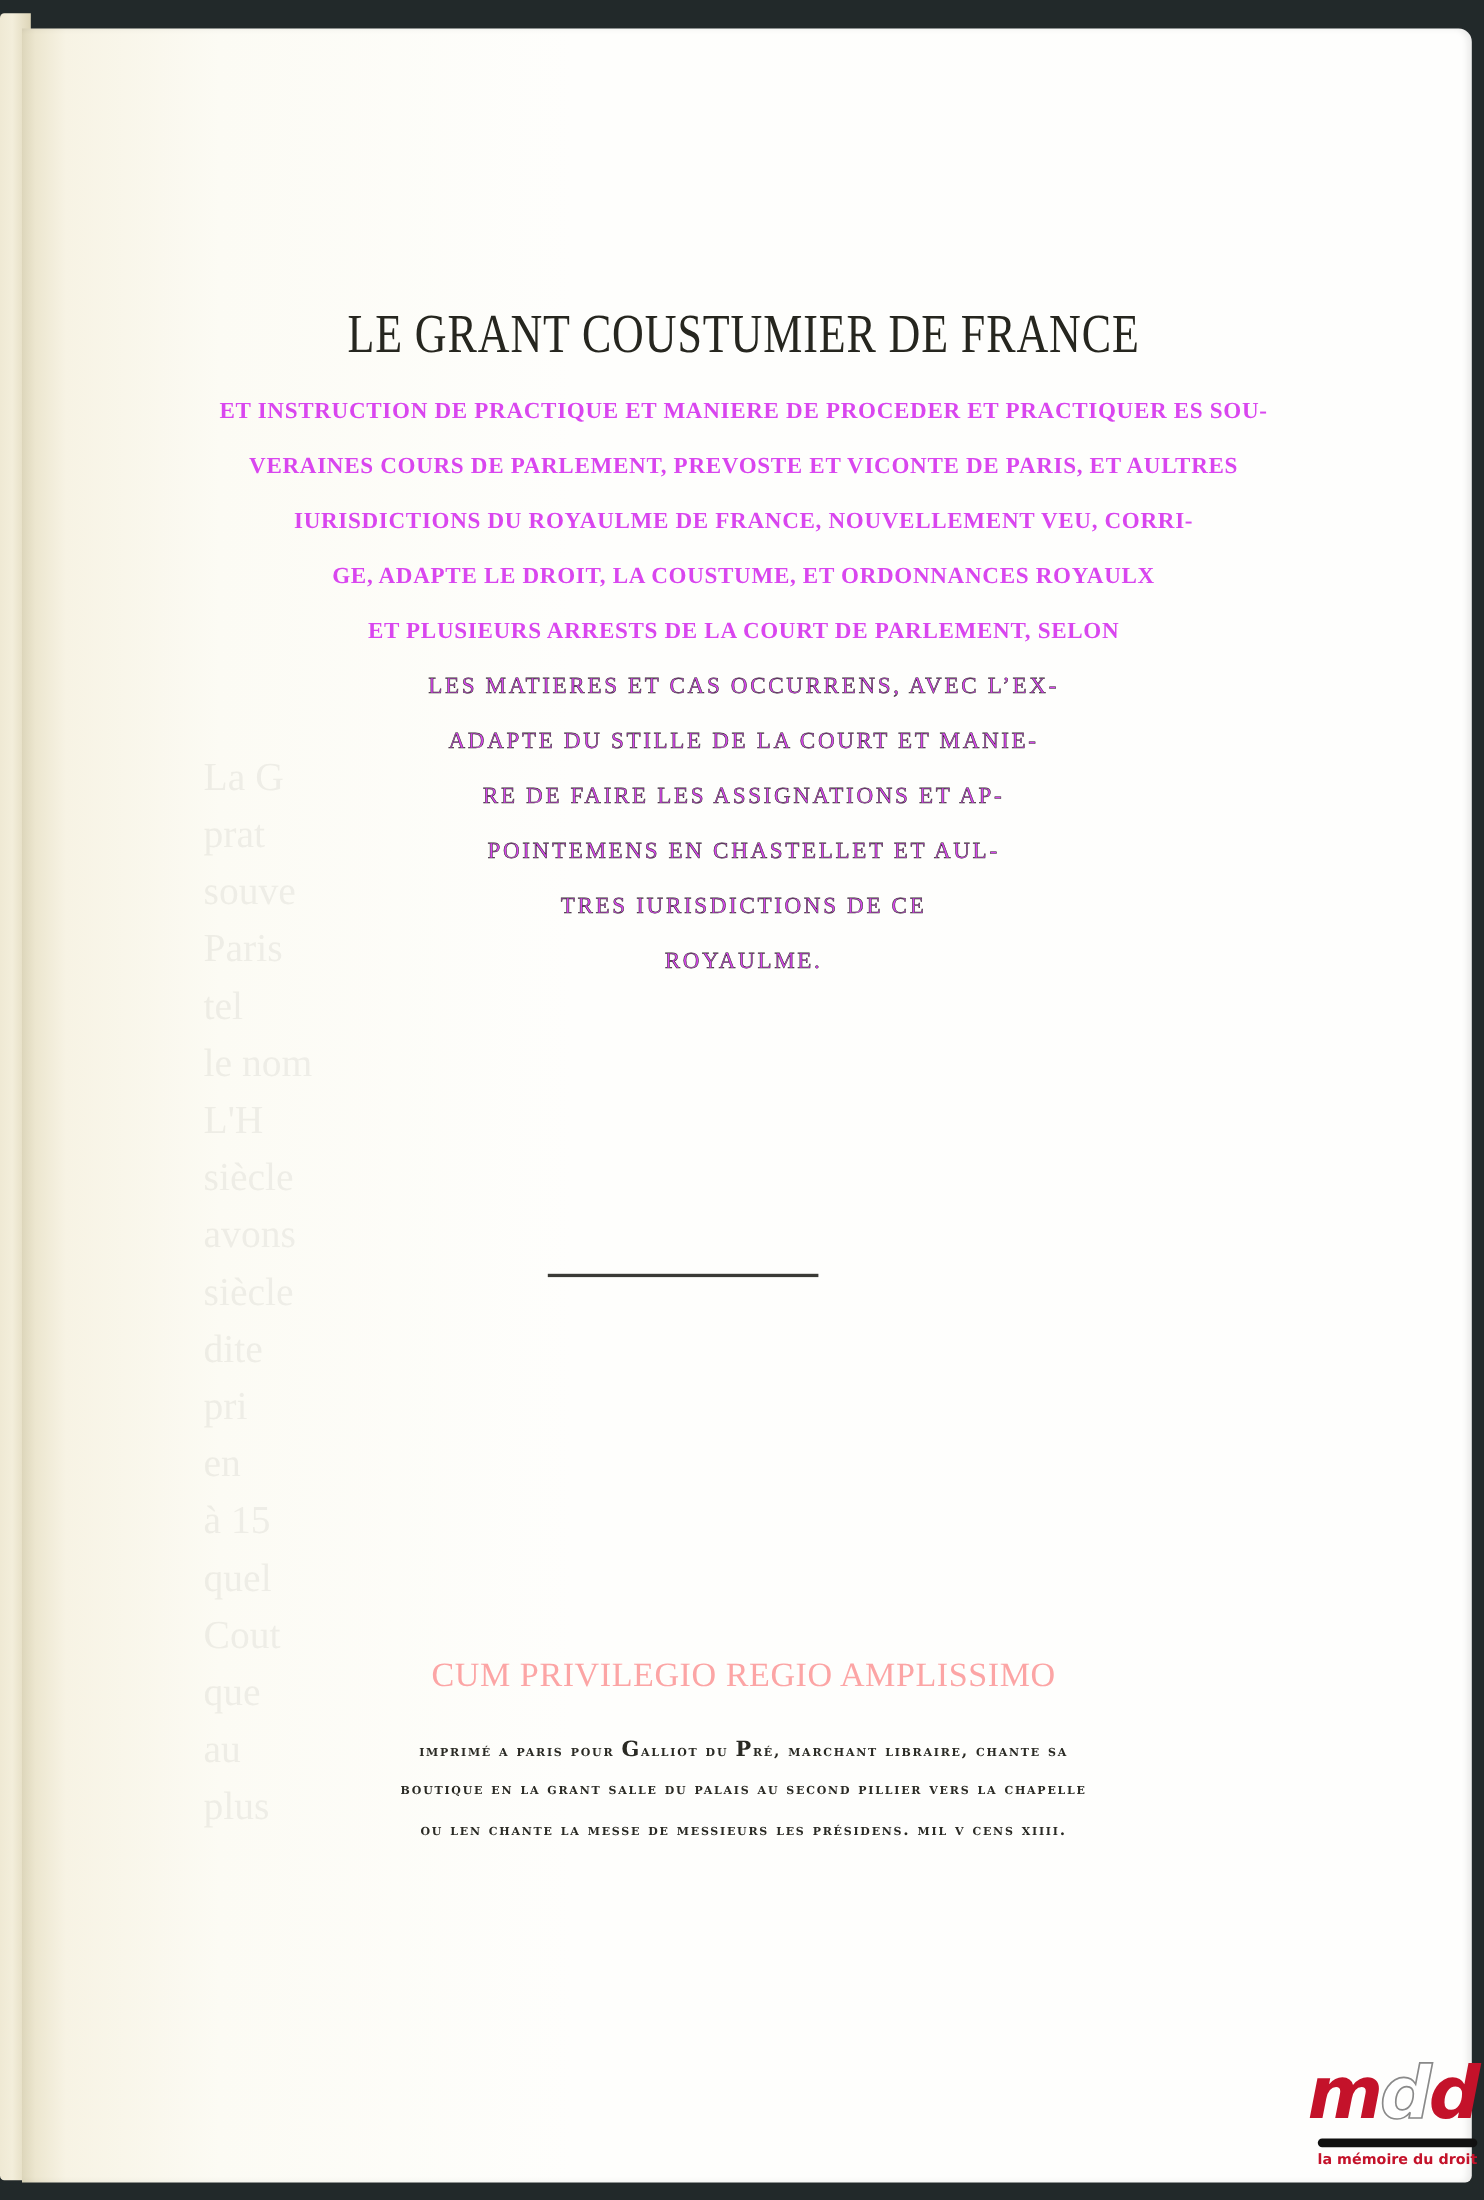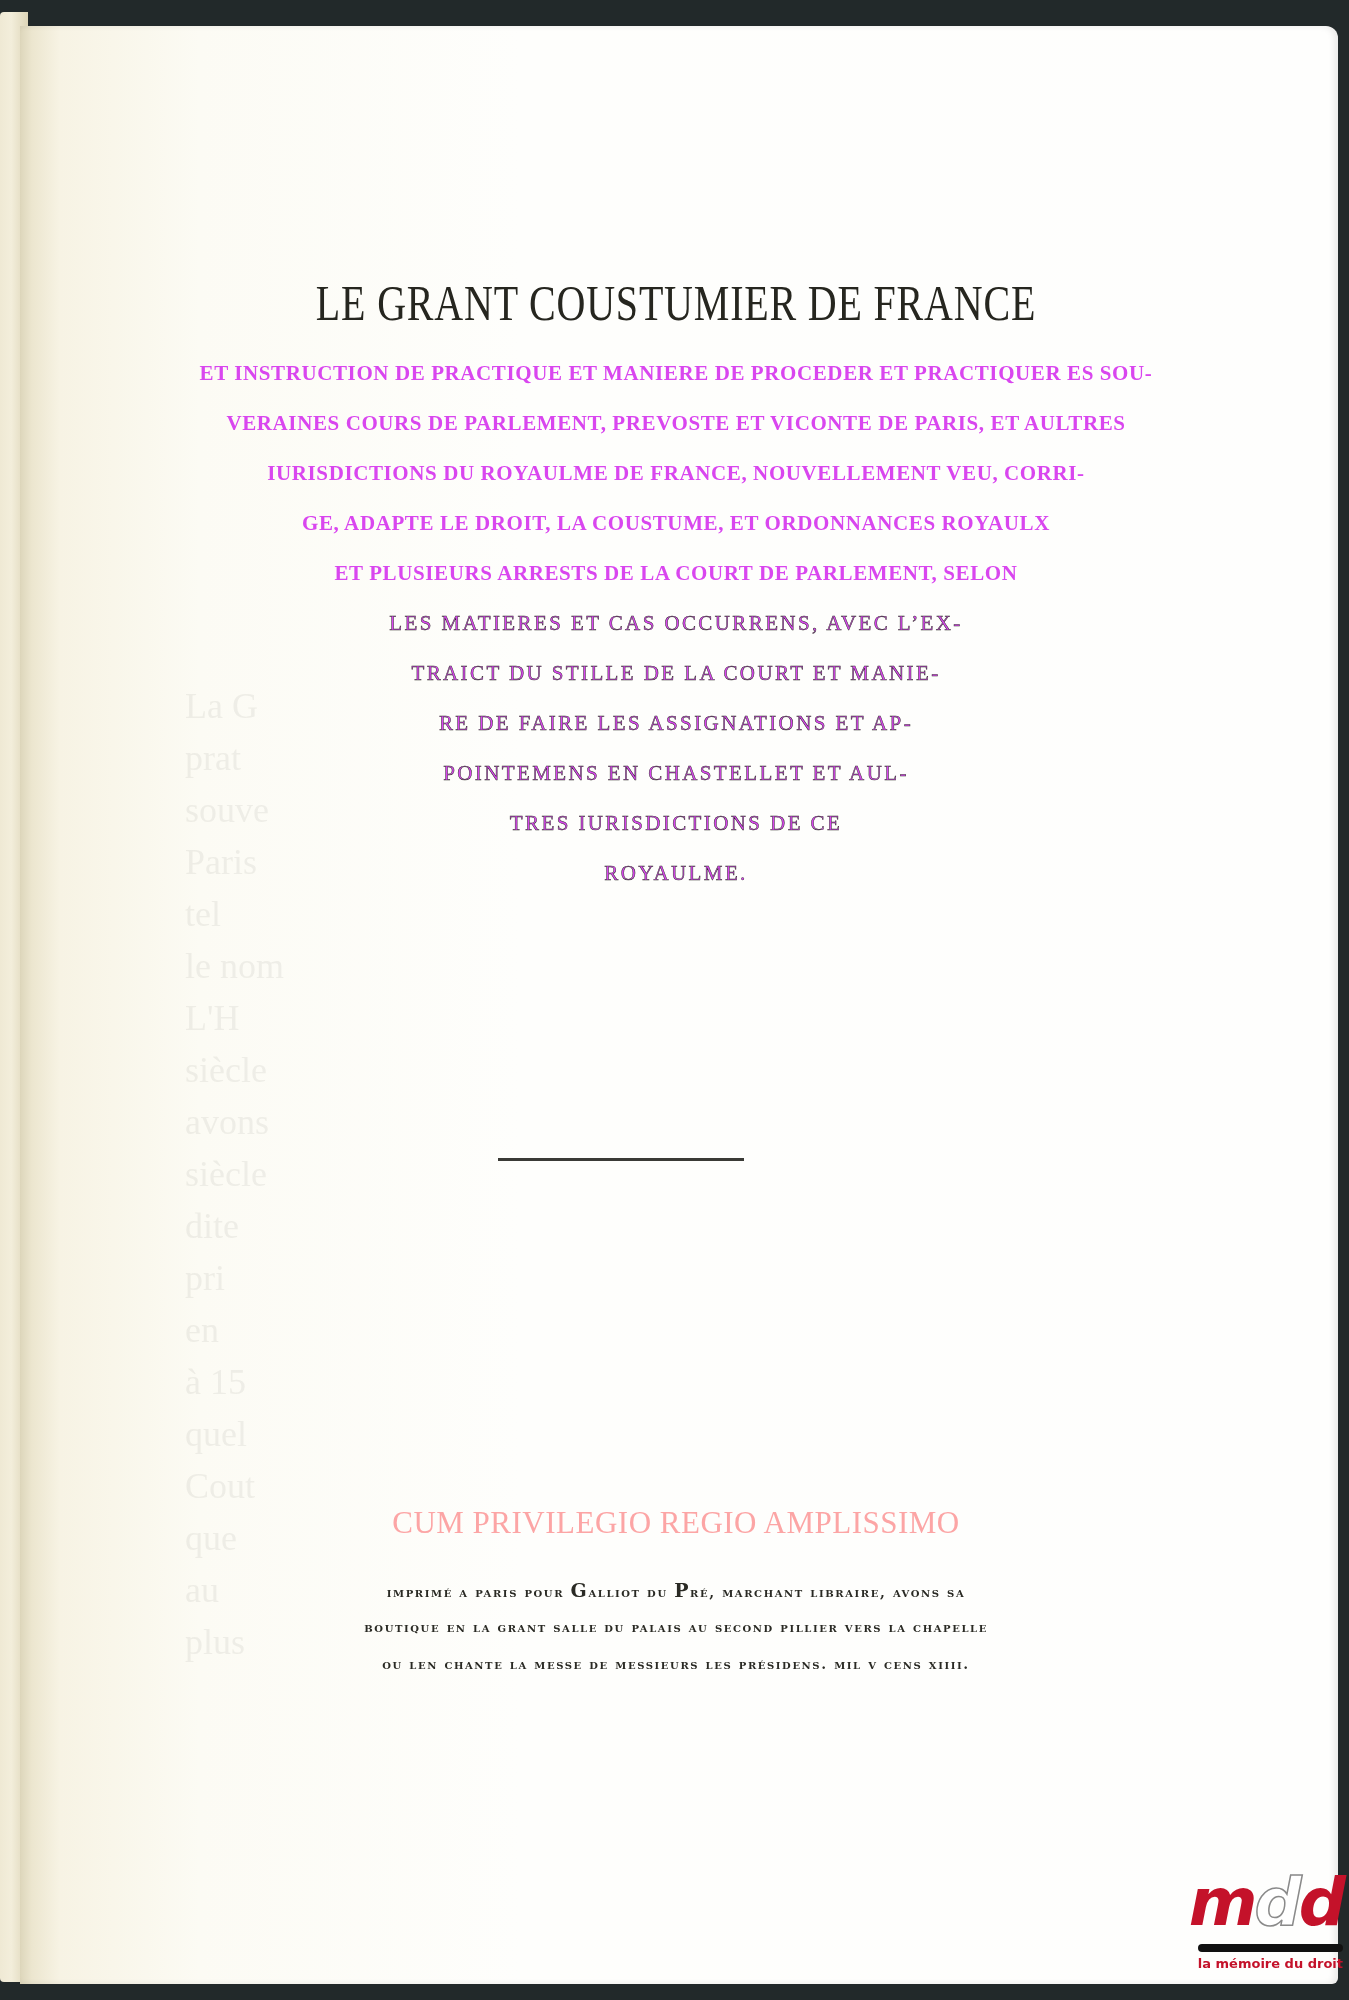--- a/index.html
+++ b/index.html
@@ -208,33 +208,33 @@
 
   <h1 class="title">LE GRANT COUSTUMIER DE FRANCE</h1>
 
   <div class="subtitle">
     <span class="line">ET INSTRUCTION DE PRACTIQUE ET MANIERE DE PROCEDER ET PRACTIQUER ES SOU-</span>
     <span class="line">VERAINES COURS DE PARLEMENT, PREVOSTE ET VICONTE DE PARIS, ET AULTRES</span>
     <span class="line">IURISDICTIONS DU ROYAULME DE FRANCE, NOUVELLEMENT VEU, CORRI-</span>
     <span class="line">GE, ADAPTE LE DROIT, LA COUSTUME, ET ORDONNANCES ROYAULX</span>
     <span class="line">ET PLUSIEURS ARRESTS DE LA COURT DE PARLEMENT, SELON</span>
     <span class="line wide">LES MATIERES ET CAS OCCURRENS, AVEC L’EX-</span>
-    <span class="line wide">TRAICT DU STILLE DE LA COURT ET MANIE-</span>
+    <span class="line wide">ADAPTE DU STILLE DE LA COURT ET MANIE-</span>
     <span class="line wide">RE DE FAIRE LES ASSIGNATIONS ET AP-</span>
     <span class="line wide">POINTEMENS EN CHASTELLET ET AUL-</span>
     <span class="line wide">TRES IURISDICTIONS DE CE</span>
     <span class="line wide">ROYAULME.</span>
   </div>
 
   <div class="rule"></div>
 
   <div class="privilege">CUM PRIVILEGIO REGIO AMPLISSIMO</div>
 
   <div class="imprint">
-    <span class="line"><span>imprimé a paris pour </span><span class="big">G</span><span>alliot du </span><span class="big">P</span><span>ré</span><span>, marchant libraire, avons sa</span></span>
+    <span class="line"><span>imprimé a paris pour </span><span class="big">G</span><span>alliot du </span><span class="big">P</span><span>ré</span><span>, marchant libraire, chante sa</span></span>
     <span class="line">boutique en la grant salle du palais au second pillier vers la chapelle</span>
     <span class="line">ou len chante la messe de messieurs les présidens. mil v cens xiiii.</span>
   </div>
 
   <div class="logo">
     <div class="logo-mark"><span>m</span><span class="outline">d</span><span>d</span></div>
     <div class="logo-bar"></div>
     <div class="logo-tagline">la mémoire du droit</div>
   </div>
 

